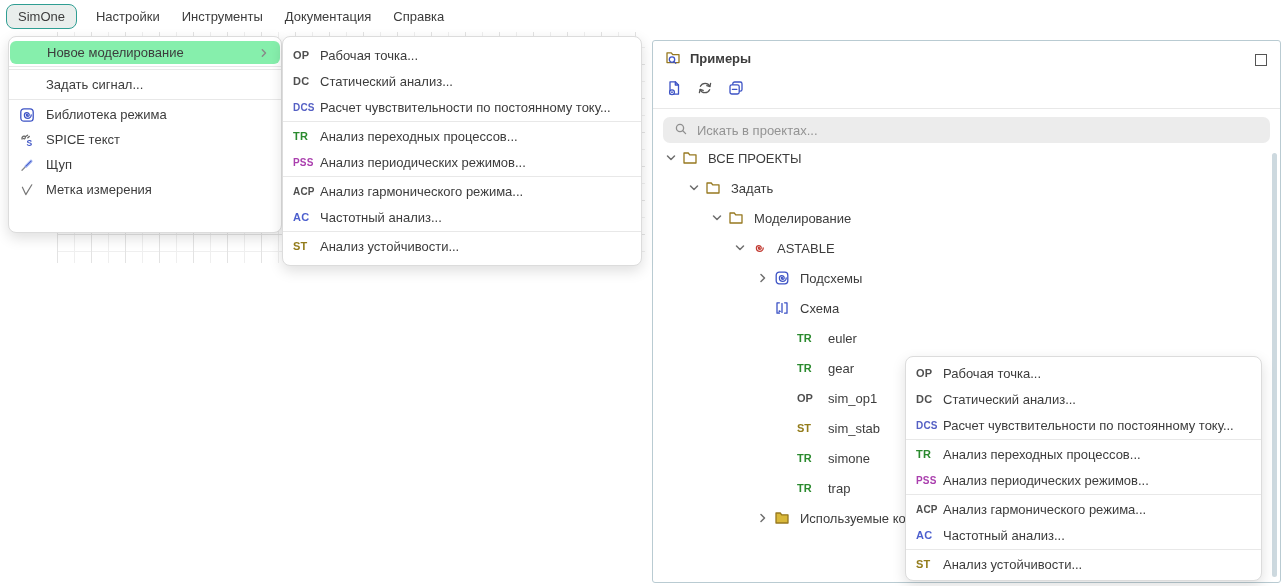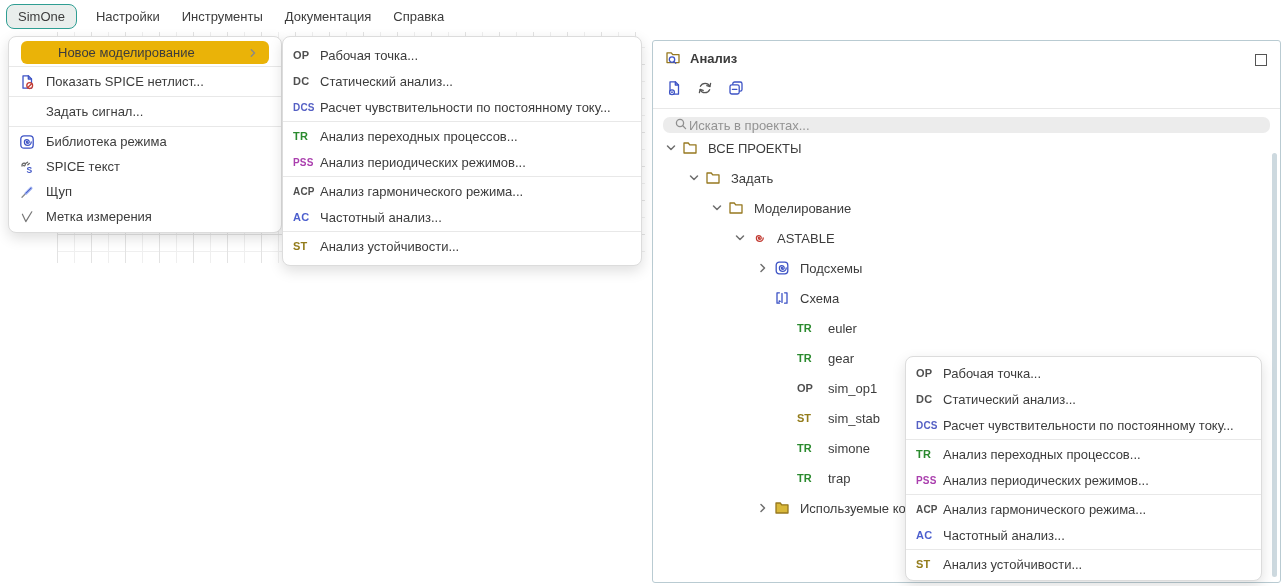--- a/index.html
+++ b/index.html
@@ -27,39 +27,39 @@
 
   
   .menu { position:absolute; background:#fff; border:1px solid #dcdcdc; border-radius:8px;
           box-shadow:0 5px 14px rgba(0,0,0,.13); z-index:40; padding:4px 0; }
   #simone-menu   { left:8px;   top:36px; width:274px; height:197px; }
   #analysis-submenu { left:282px; top:36px; width:360px; height:230px; padding:5px 0; z-index:41; }
   #context-menu  { left:905px; top:356px; width:357px; padding:3px 0; z-index:60; }
   .menu-row { display:flex; align-items:center; height:25px; padding:0 8px 0 10px; cursor:default; }
   #analysis-submenu .menu-row { height:26px; padding:0 10px; }
   #context-menu .menu-row { height:26px; padding:0 10px; }
-  .menu-row.hl { background:#eab308; border-radius:6px; margin:0 12px; height:23px; }
+  .menu-row.hl { background:#86efac; border-radius:6px; margin:0 1px; height:23px; }
   .mic { width:27px; display:flex; align-items:center; }
   .mlabel { flex:1; white-space:nowrap; overflow:hidden; }
   .subarrow { display:flex; }
   .menu-sep { height:1px; background:#e8e8e8; margin:2px 0; }
   #analysis-submenu .menu-sep, #context-menu .menu-sep { margin:1px 0; }
   .tag { width:27px; flex:none; font-weight:700; font-size:11px; letter-spacing:.2px; }
   .tag.tag-sm { font-size:10px; }
 
   
   .panel { position:absolute; left:652px; top:40px; width:629px; height:543px;
            border:1px solid #b9cbd2; border-radius:3px; background:#fff; z-index:10; }
   .panel-header { height:34px; display:flex; align-items:center; gap:9px; padding:0 12px; font-weight:700; }
   .float-btn { position:absolute; right:13px; top:13px; width:12px; height:12px; border:1.6px solid #555; background:#fff; }
   .panel-toolbar { height:26px; display:flex; align-items:center; gap:15px; padding:0 13px; }
   .tool-btn { display:flex; align-items:center; cursor:default; }
   .panel-divider { height:1px; background:#e8e8e8; margin-top:7px; }
-  .searchbox { margin:8px 10px 0 10px; height:16px; background:#ececec; border-radius:7px;
-               display:flex; align-items:center; padding:0 10px; }
+  .searchbox { margin:8px 10px 0 10px; height:26px; background:#ececec; border-radius:7px;
+               display:flex; align-items:center; gap:8px; padding:0 10px; }
   .searchbox input { border:none; outline:none; background:transparent; flex:1;
                      font-family:"Liberation Sans",sans-serif; font-size:13px; color:#555; }
   .searchbox input::placeholder { color:#939393; }
   .tree { position:relative; margin-top:0; }
   .tree-row { position:relative; height:30px; display:flex; align-items:center; z-index:0; }
   .tree-row .sel-bg { position:absolute; left:7px; right:22px; top:3px; bottom:3px; z-index:-1;
                       background:var(--selected-bg); border:1.5px solid var(--accent); border-radius:9px; }
   .chev { width:19px; display:flex; align-items:center; flex:none; }
   .ticon { width:21px; display:flex; align-items:center; flex:none; }
   .tlabel { margin-left:5px; white-space:nowrap; }
@@ -84,31 +84,20 @@
     <div class="menu-row hl">
       <span class="mic"></span>
       <span class="mlabel">Новое моделирование</span>
       <span class="subarrow">
         <svg width="16" height="16" viewBox="0 0 16 16" fill="none" stroke-width="1.3" stroke-linecap="round" stroke-linejoin="round">
           <path stroke="#888" stroke-width="1.4" d="M6.3 4.8 L9.5 8 L6.3 11.2"></path>
         </svg>
       </span>
     </div>
     <div class="menu-sep"></div>
-    <div class="menu-row">
-      <span class="mic">
-        <svg width="16" height="16" viewBox="0 0 16 16" fill="none" stroke-width="1.3" stroke-linecap="round" stroke-linejoin="round">
-          <path stroke="#3d53c5" d="M4 1.8 H9.3 L12.5 5 V14.2 H4 Z"></path>
-          <path stroke="#3d53c5" d="M9.3 1.8 V5 H12.5"></path>
-          <circle stroke="#c23a32" cx="10.7" cy="11.6" r="2.9" fill="#fff"></circle>
-          <path stroke="#c23a32" d="M8.9 13.5 L12.6 9.8"></path>
-        </svg>
-      </span>
-      <span class="mlabel">Показать SPICE нетлист...</span>
-    </div>
     <div class="menu-sep"></div>
     <div class="menu-row">
       <span class="mic"></span>
       <span class="mlabel">Задать сигнал...</span>
     </div>
     <div class="menu-sep"></div>
     <div class="menu-row">
       <span class="mic">
         <svg width="16" height="16" viewBox="0 0 16 16" fill="none" stroke-width="1.3" stroke-linecap="round" stroke-linejoin="round">
           <rect stroke="#3d53c5" x="1.8" y="1.8" width="12.4" height="12.4" rx="3.2"></rect>
@@ -186,21 +175,21 @@
 
 <div class="panel">
   <div class="panel-header">
     <span class="tool-btn" id="panel-title-icon">
         <svg width="16" height="16" viewBox="0 0 16 16" fill="none" stroke-width="1.3" stroke-linecap="round" stroke-linejoin="round">
           <path stroke="#96781f" d="M2 12.6 V2.8 H6.3 L7.7 4.6 H14 V12.6 Z"></path>
           <circle stroke="#3d53c5" cx="7" cy="9.6" r="2.7" fill="#fff"></circle>
           <path stroke="#3d53c5" d="M9 11.6 L10.8 13.4"></path>
         </svg>
       </span>
-    <span>Анализ</span>
+    <span>Примеры</span>
   </div>
   <div class="float-btn"></div>
   <div class="panel-toolbar" id="panel-toolbar">
       <span class="tool-btn">
         <svg width="16" height="16" viewBox="0 0 16 16" fill="none" stroke-width="1.3" stroke-linecap="round" stroke-linejoin="round">
           <path stroke="#3d53c5" d="M4 1.8 H9.3 L12.5 5 V14.2 H4 Z"></path>
           <path stroke="#3d53c5" d="M9.3 1.8 V5 H12.5"></path>
           <circle stroke="#3d53c5" cx="6" cy="12.2" r="2.4" fill="#fff"></circle>
           <circle fill="#3d53c5" cx="6" cy="12.2" r=".9"></circle>
         </svg>

